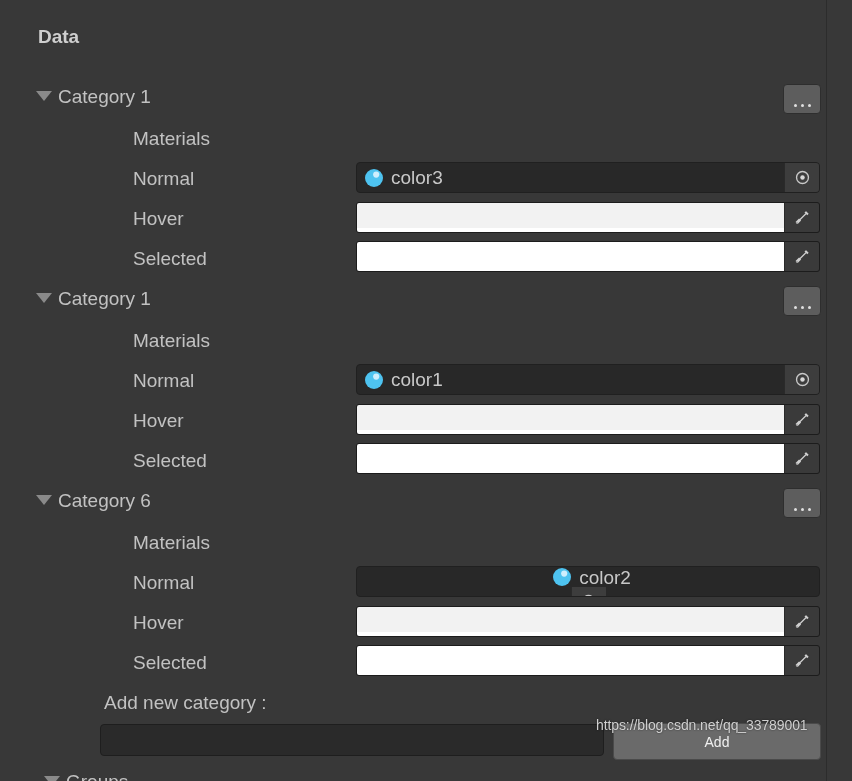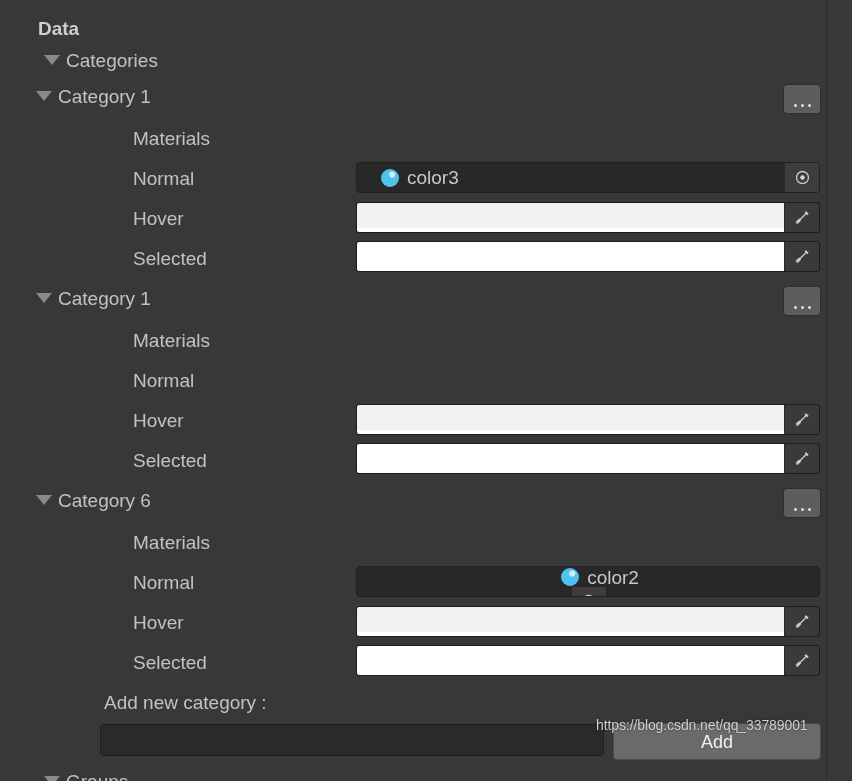--- a/index.html
+++ b/index.html
@@ -97,21 +97,20 @@
     overflow: hidden;
   }
 
   .obj-inner {
     flex: 1 1 auto;
     display: flex;
     align-items: center;
     padding-left: 7px;
     height: 100%;
     min-width: 0;
-    margin-left: 16px;
   }
 
   .mat-icon {
     width: 20px;
     height: 20px;
     flex: 0 0 auto;
     margin-right: 7px;
   }
 
   .obj-name {
@@ -223,21 +222,21 @@
     position: absolute;
     left: 613px;
     width: 208px;
     height: 37px;
     background: #6a6a6a;
     border: 1px solid #4a4a4a;
     border-radius: 4px;
     display: flex;
     align-items: center;
     justify-content: center;
-    font-size: 18px;
+    font-size: 14px;
     color: #f0f0f0;
     line-height: 1;
   }
 
   
   .watermark {
     position: absolute;
     left: 596px;
     top: 717px;
     font-size: 14px;
@@ -245,28 +244,24 @@
     white-space: nowrap;
     text-shadow: 0 0 2px rgba(0,0,0,.6);
     letter-spacing: -0.1px;
   }
 </style>
 </head>
 <body>
 
 <div id="inspector">
 
-  <div class="row ind0" style="top:8px;">
+  <div class="row ind0" style="top:16px;">
     <span class="label bold">Data</span>
   </div>
 
-  <div class="row ind1" style="top:40px;">
-    <span class="foldout"></span>
-    <span class="label">Categories</span>
-  </div>
 
   <div class="row ind2" style="top:76px;">
     <span class="foldout"></span>
     <span class="label">Category 1</span>
   </div>
   <div class="dots-btn" style="top:84px;">
     <span class="dot"></span>
     <span class="dot"></span>
     <span class="dot"></span>
   </div>
@@ -339,20 +334,38 @@
     <span class="dot"></span>
   </div>
 
   <div class="row ind3" style="top:320px;">
     <span class="label">Materials</span>
   </div>
 
   <div class="row ind3" style="top:360px;">
     <span class="label">Normal</span>
   </div>
+  <div class="objfield" style="top:364px;">
+    <div class="obj-inner">
+      <span class="mat-icon">
+        <svg viewBox="0 0 20 20" width="20" height="20">
+          <circle cx="10" cy="10" r="9" fill="#4ec3f0"></circle>
+          <path d="M10 1 a9 9 0 0 0 0 18 a6.6 6.6 0 0 1 0 -18 z" fill="#1f6f95" opacity="0.85"></path>
+          <circle cx="12.2" cy="6.6" r="3.1" fill="#cfeefd"></circle>
+        </svg>
+      </span>
+      <span class="obj-name">color1</span>
+    </div>
+    <div class="obj-pick">
+      <svg viewBox="0 0 20 20" width="17" height="17">
+        <circle cx="10" cy="10" r="7" fill="none" stroke="#c8c8c8" stroke-width="1.6"></circle>
+        <circle cx="10" cy="10" r="2.6" fill="#d8d8d8"></circle>
+      </svg>
+    </div>
+  </div>
 
   <div class="row ind3" style="top:400px;">
     <span class="label">Hover</span>
   </div>
   <div class="colorfield" style="top:404px;">
     <div class="swatch">
       <div class="swatch-main" style="background:#f2f2f2;"></div>
       <div class="swatch-alpha" style="background:#ffffff;"></div>
     </div>
     <div class="color-eyedrop">

